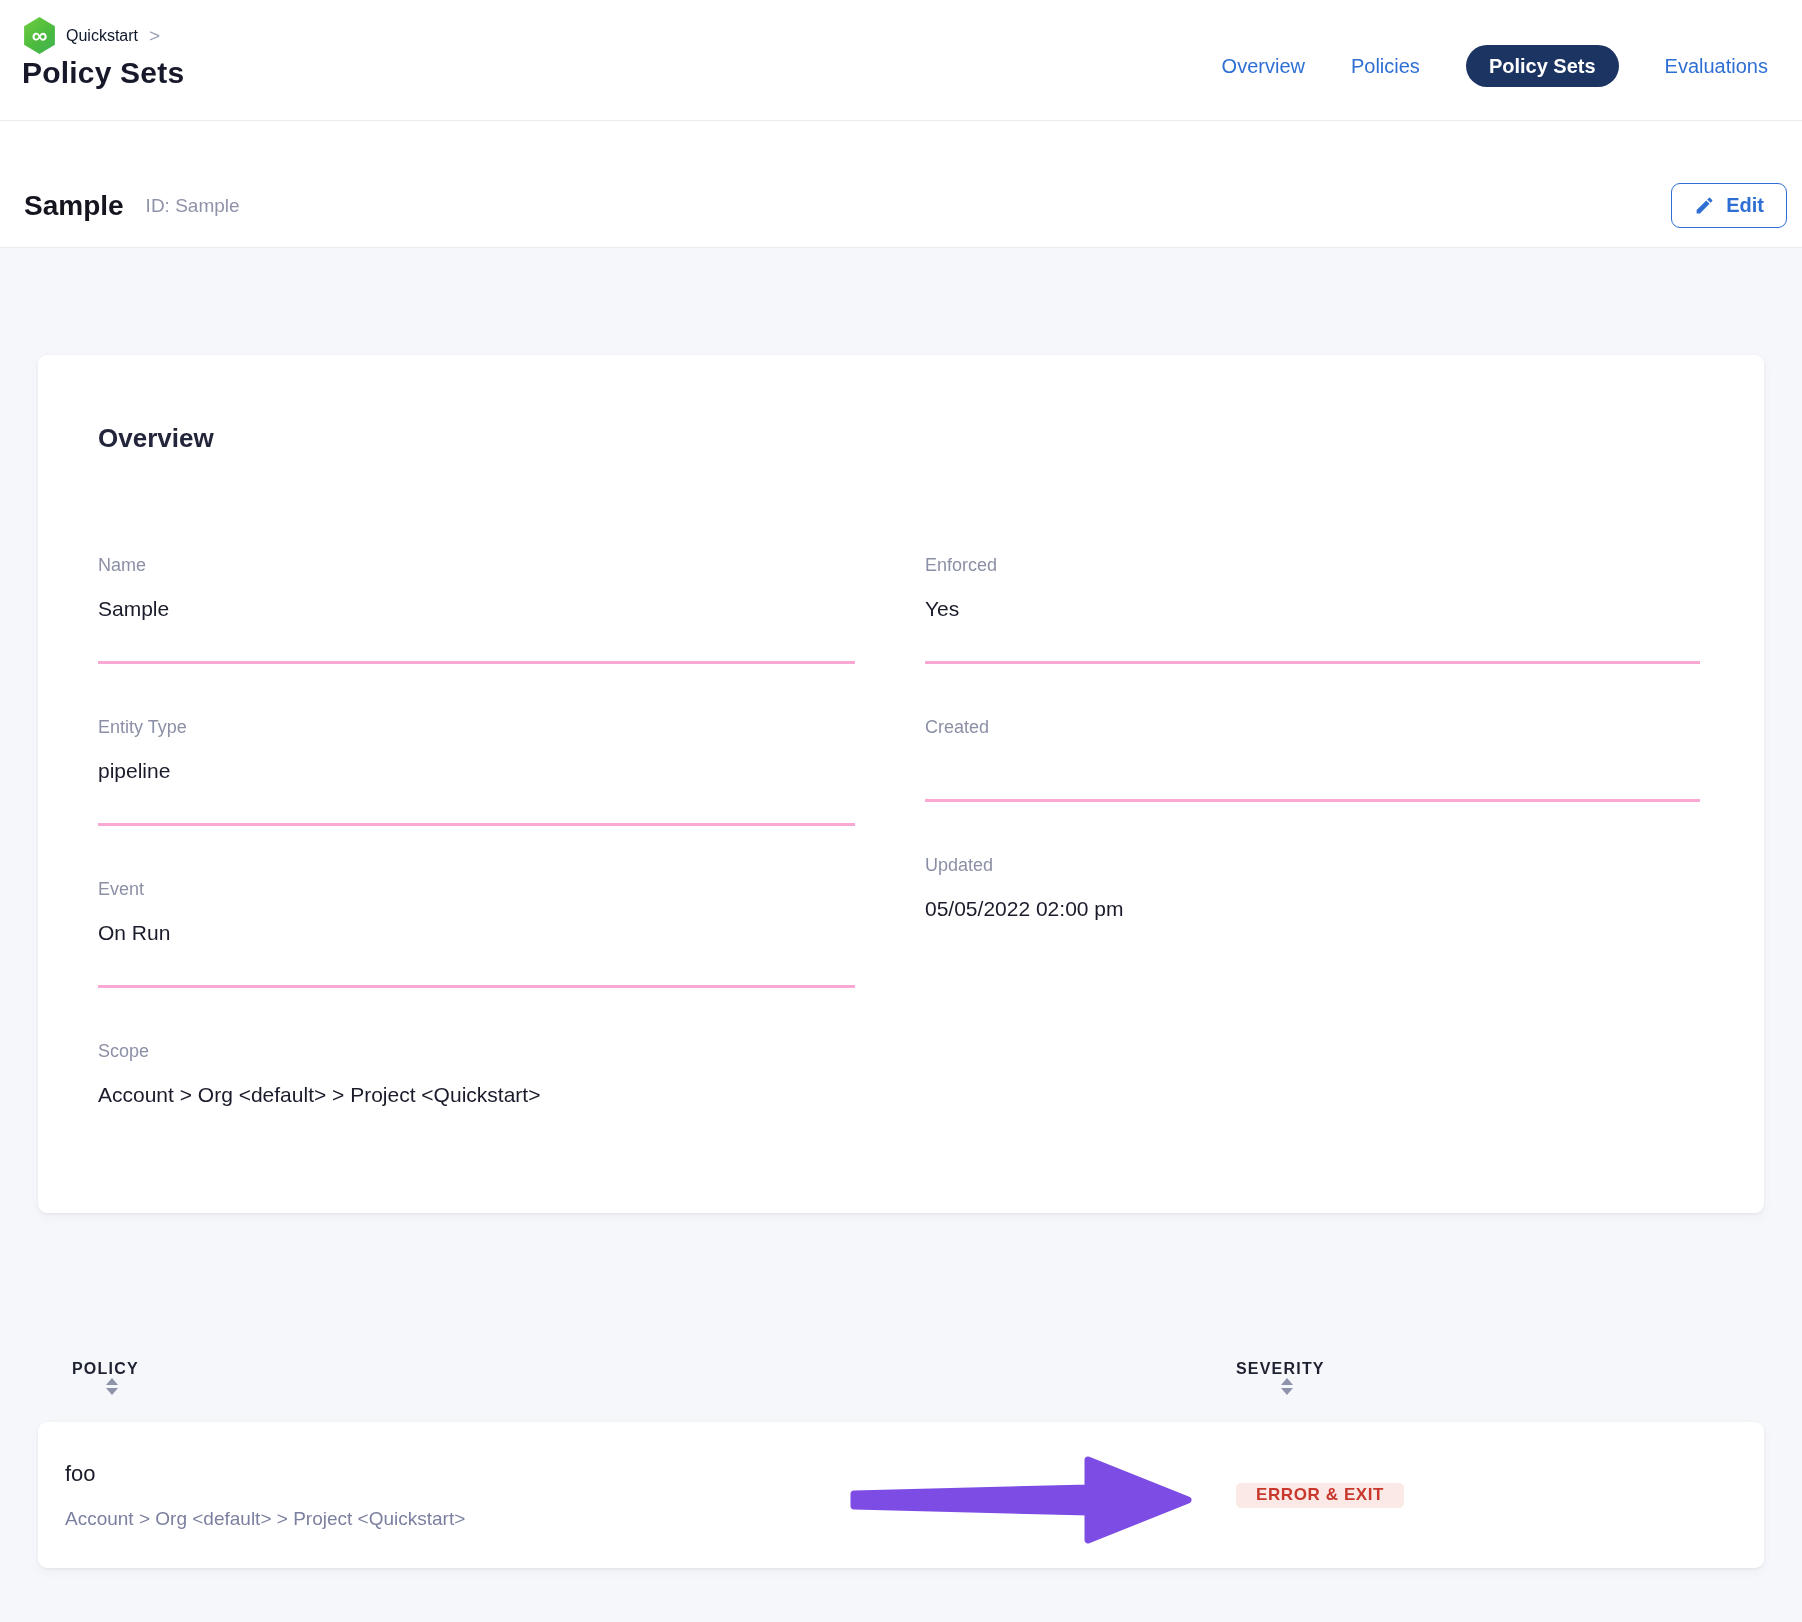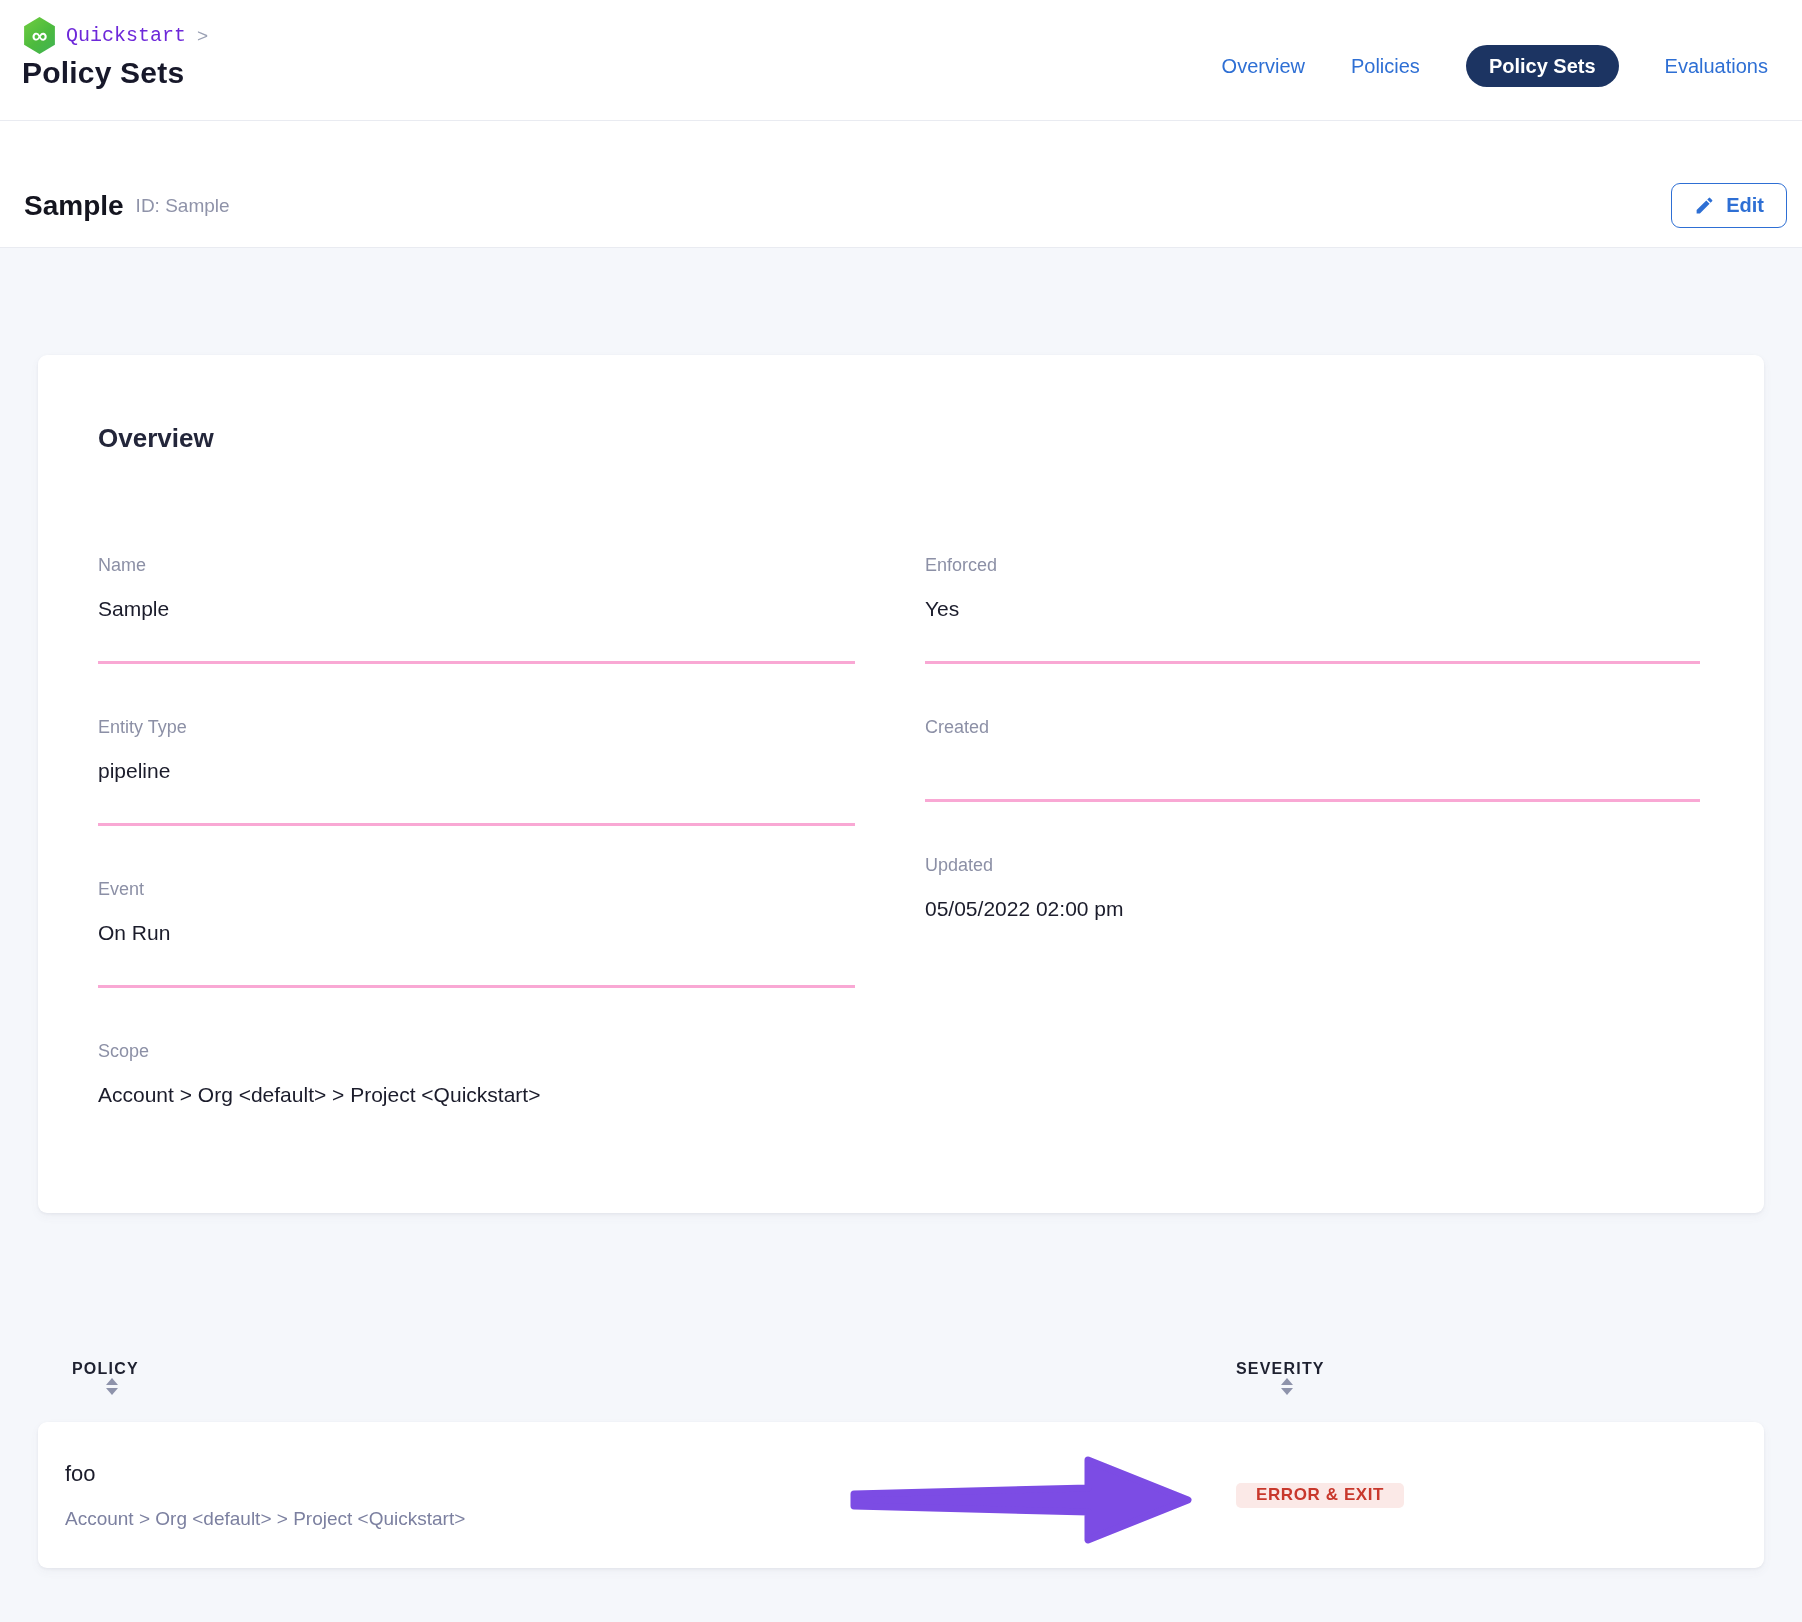--- a/index.html
+++ b/index.html
@@ -10,35 +10,35 @@
   }
 
   
   .topbar { position:absolute; left:0; top:0; width:1802px; height:121px;
             background:#fff; border-bottom:1px solid #e9ebf1; }
   .brand { position:absolute; left:22px; top:17px; display:flex; align-items:center; gap:9px; }
   .hex-icon { width:35px; height:37px; display:flex; align-items:center; justify-content:center;
     background:linear-gradient(135deg,#72cf3f 0%,#4cba3e 55%,#3eb256 100%);
     clip-path:polygon(50% 0%, 94% 25%, 94% 75%, 50% 100%, 6% 75%, 6% 25%);
     color:#fff; font-size:22px; font-weight:700; line-height:1; }
-  .crumb-link { font-size:20px; font-weight:500; color:#6d28d9; text-decoration:none; cursor:pointer;font-family:Liberation Mono, monospace; }
+  .crumb-link { font-size:16px; font-weight:500; color:#0f172a; text-decoration:none; cursor:pointer; }
   .crumb-chev { font-size:19px; color:#9aa0b4; font-weight:500; margin-left:2px; }
   .page-title { position:absolute; left:22px; top:56px; font-size:30px; font-weight:700; color:#17182a; letter-spacing:.2px; }
 
   .nav { position:absolute; right:34px; top:45px; height:42px; display:flex; align-items:center; gap:46px; }
   .nav-tab { font-size:20px; font-weight:500; color:#2e6fd4; cursor:pointer; }
   .nav-tab.active { background:#1c3462; color:#ffffff; height:42px; padding:0 23px;
     border-radius:21px; display:flex; align-items:center; font-weight:600; }
 
   
   .subbar { position:absolute; left:0; top:121px; width:1802px; height:127px;
             background:#fff; border-bottom:1px solid e9ebf1; border-bottom:1px solid #e9ebf1; }
   .subbar-inner { position:absolute; left:24px; right:15px; top:62px; display:flex; align-items:center; }
   .entity-title { font-size:28px; font-weight:700; color:#14151f; }
-  .entity-id { font-size:19px; color:#8f93a9; margin-left:12px; }
+  .entity-id { font-size:19px; color:#8f93a9; margin-left:22px; }
   .spacer { flex:1; }
   .edit-btn { height:45px; padding:0 22px; border:1.5px solid #2e6fd4; border-radius:9px;
     background:#fff; color:#2e6fd4; font-size:20px; font-weight:600;
     display:flex; align-items:center; gap:11px; cursor:pointer;text-align:right; }
   .edit-btn svg { display:block; }
 
   
   .content { position:absolute; left:0; top:248px; width:1802px; height:1374px; background:#f5f7fb; }
 
   .card { position:absolute; background:#fff; border-radius:9px;

